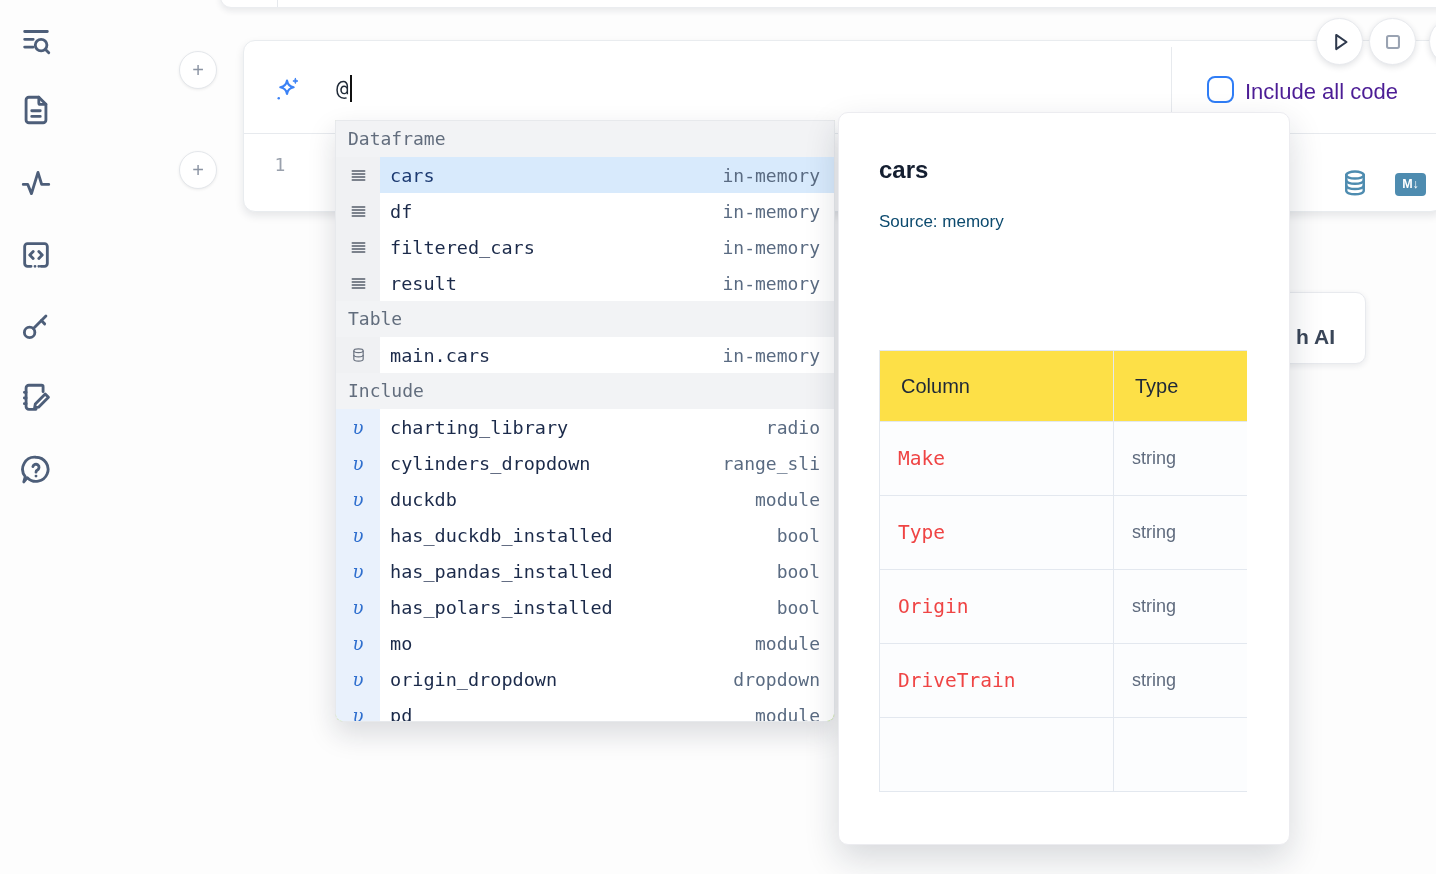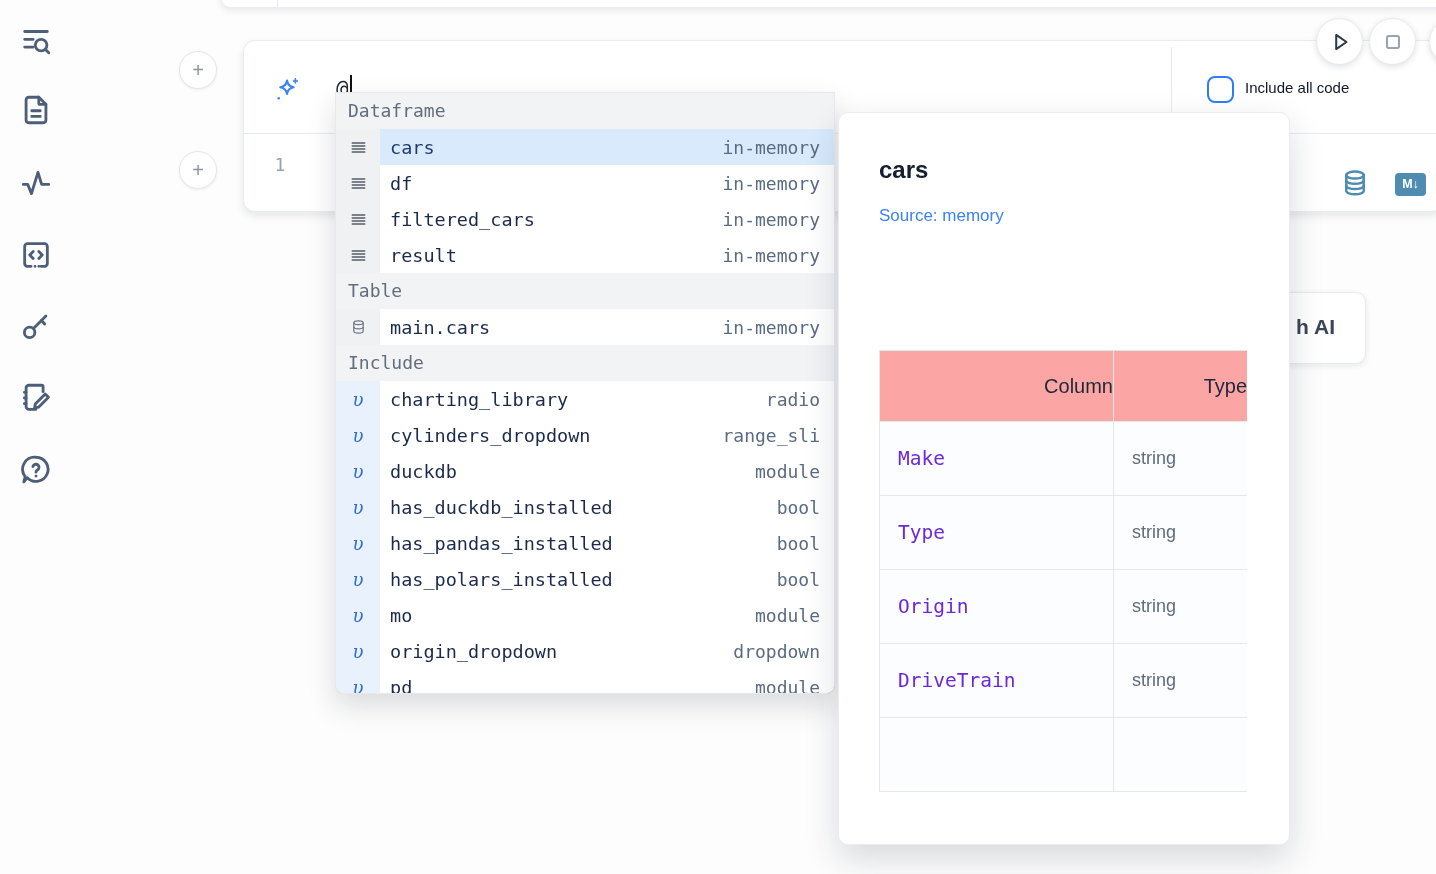--- a/index.html
+++ b/index.html
@@ -29,42 +29,42 @@
           background:#fff; border:1px solid #e9ecef; border-radius:12px;
           box-shadow:0 4px 9px rgba(20,30,50,.10); z-index:1; }
   .ai-row { position:absolute; left:0; top:0; right:0; height:93px; border-bottom:1px solid #e7eaee; }
   .sparkle { position:absolute; left:28px; top:34px; width:30px; height:30px; color:#3b82f6; }
   .prompt-text { position:absolute; left:92px; top:36px; font-family:"DejaVu Sans Mono", monospace;
                  font-size:21px; color:#1f2937; }
   .caret { position:absolute; left:106px; top:34px; width:2px; height:27px; background:#111; }
   .ai-right-sep { position:absolute; left:927px; top:6px; height:87px; width:1px; background:#e7eaee; }
   .checkbox { position:absolute; left:963px; top:35px; width:27px; height:27px;
               border:2px solid #2f7df6; border-radius:8px; background:#fff; cursor:pointer; }
-  .checkbox-label { position:absolute; left:1001px; top:38px; font-size:15px; color:#0f172a; }
+  .checkbox-label { position:absolute; left:1001px; top:38px; font-size:22px; color:#4c1d95; }
   .line-no { position:absolute; left:26px; top:113px; width:20px; text-align:center;
              font-family:"DejaVu Sans Mono", monospace; font-size:18px; color:#9aa1ad; }
   .cell-mini-icons { position:absolute; right:16px; top:128px; display:flex; gap:26px; align-items:center; }
   .db-big { width:28px; height:31px; color:#4e8cb0; }
   .md-badge { width:31px; height:23px; background:#4e8cb0; border-radius:4px; color:#fff;
               font-size:12.5px; font-weight:bold; text-align:center; line-height:23px;
               font-family:"Liberation Sans", sans-serif; letter-spacing:0; }
 
   
   .round-btn { position:absolute; width:47px; height:47px; border-radius:50%; background:#fff;
                border:1px solid #e8eaee; box-shadow:0 2px 6px rgba(20,30,50,.13);
                display:flex; align-items:center; justify-content:center; cursor:pointer; z-index:30; }
 
   
   .ai-gen-btn { position:absolute; left:1150px; top:292px; width:216px; height:72px; background:#fff;
                 border:1px solid #e8eaee; border-radius:10px; box-shadow:0 2px 6px rgba(20,30,50,.09);
                 z-index:4; cursor:pointer; }
-  .ai-gen-btn span { position:absolute; right:30px; top:22px; font-size:21px; font-weight:bold; color:#3a4658;text-align:right; }
-
-  
-  .ac { position:absolute; left:335px; top:92px; width:500px; height:602px; background:#84cc16;
+  .ai-gen-btn span { position:absolute; right:30px; top:32px; font-size:21px; font-weight:bold; color:#3a4658;text-align:right; }
+
+  
+  .ac { position:absolute; left:335px; top:120px; width:500px; height:602px; background:#84cc16;
         border:1px solid #e7e9ec; border-radius:0 0 8px 8px;
         box-shadow:0 12px 28px rgba(20,30,50,.15); overflow:hidden; z-index:10;
         font-family:"DejaVu Sans Mono", monospace; }
   .ac-header { height:36px; line-height:36px; background:#f2f3f5; color:#626d7d;
                font-size:18px; padding-left:12px; }
   .ac-row { height:36px; display:flex; align-items:stretch; cursor:pointer; background:#fff; }
   .ac-gutter { width:44px; flex:0 0 44px; display:flex; align-items:center; justify-content:center;
                background:#f0f1f3; }
   .ac-row.var .ac-gutter { background:#e9f1fc; }
   .ac-main { flex:1; display:flex; align-items:center; padding:0 14px 0 10px; overflow:hidden; }
@@ -72,31 +72,31 @@
   .ac-name { font-size:18.5px; color:#1b2a4a; white-space:pre; }
   .ac-row.selected .ac-name { color:#1d3b72; }
   .ac-type { margin-left:auto; font-size:18px; color:#5a6b82; white-space:pre; }
   .vglyph { font-family:"DejaVu Serif", serif; font-style:italic; font-size:18px; color:#2f6fce; }
 
   
   .panel { position:absolute; left:838px; top:112px; width:452px; height:733px; background:#fff;
            border:1px solid #ececf0; border-radius:10px; box-shadow:0 14px 34px rgba(20,30,50,.16);
            z-index:20; }
   .panel-title { position:absolute; left:40px; top:43px; font-size:24px; font-weight:bold; color:#141e30; }
-  .panel-source { position:absolute; left:40px; top:93px; font-size:17px; color:#3b82f6; }
+  .panel-source { position:absolute; left:40px; top:99px; font-size:17px; color:#0c4a6e; }
   .shape-badge { position:absolute; left:40px; top:147px; width:368px; height:44px; background:#eef2f8;
                  border-radius:8px; line-height:44px; padding-left:16px; font-size:17px; color:#39455a; }
   .ptable-wrap { position:absolute; left:40px; top:237px; width:368px; height:462px; overflow:hidden; }
   .ptable { width:368px; border-collapse:collapse; table-layout:fixed; }
   .ptable th, .ptable td { border:1px solid #e3e8ef; }
-  .ptable th { height:71px; background:#fca5a5; text-align:right; padding-left:21px;
+  .ptable th { height:71px; background:#fde047; text-align:left; padding-left:21px;
                font-size:20px; font-weight:normal; color:#1e2838; }
   .ptable td { height:74px; padding-left:18px; background:#fcfdfe; }
   .ptable col.c1 { width:234px; } .ptable col.c2 { width:134px; }
-  .cell-colname { font-family:"DejaVu Sans Mono", monospace; font-size:19.5px; color:#6d28d9; }
+  .cell-colname { font-family:"DejaVu Sans Mono", monospace; font-size:19.5px; color:#ef4444; }
   .cell-coltype { font-size:18px; color:#5f6b7e; }
 </style>
 </head>
 <body>
 
 <div class="canvas">
 
   <div class="sidebar">
     <div class="side-icon" style="top:23px">
       <svg viewBox="0 0 24 24" fill="none" stroke="currentColor" stroke-width="2" stroke-linecap="round" stroke-linejoin="round">

